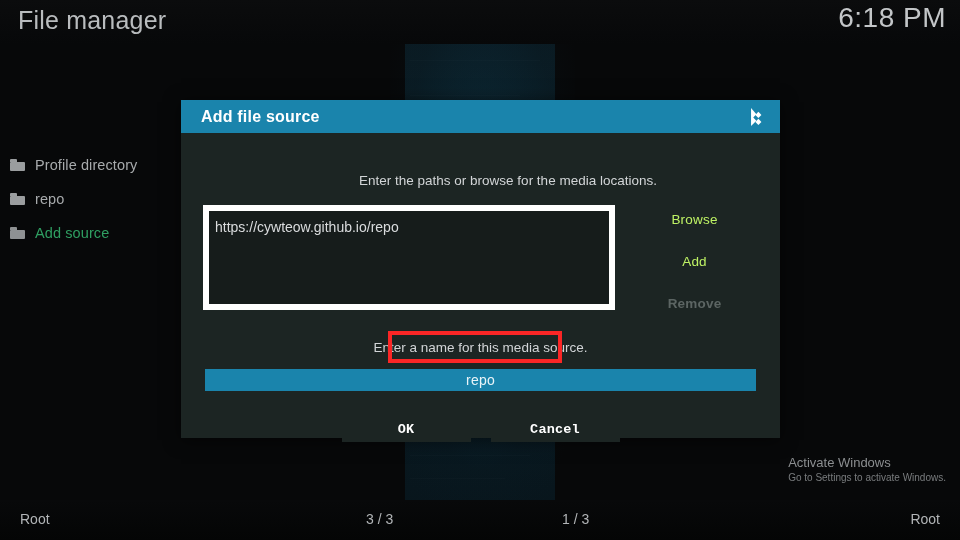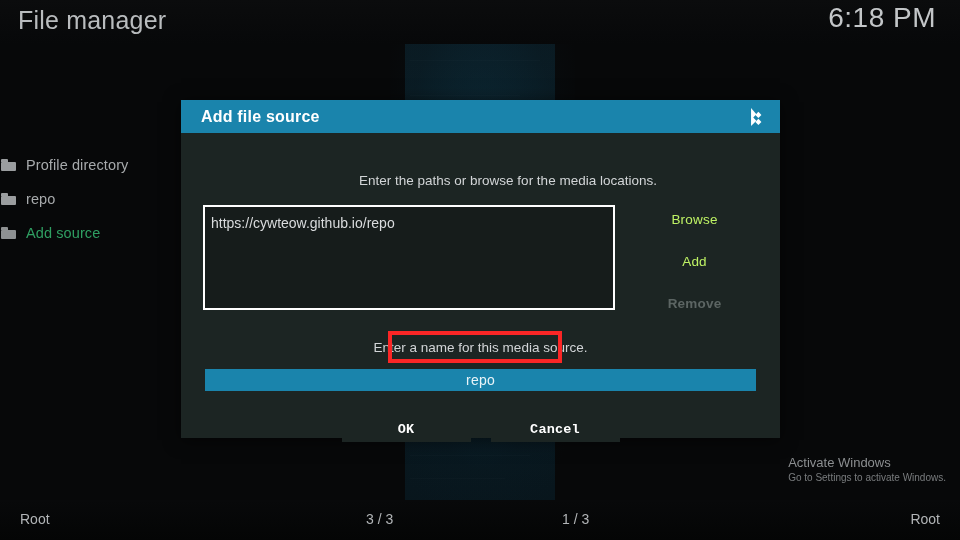--- a/index.html
+++ b/index.html
@@ -57,39 +57,39 @@
   .app-title {
     position: absolute;
     left: 18px; top: 6px;
     font-size: 25px;
     color: #b9bcbe;
     font-weight: 400;
     letter-spacing: 0.2px;
   }
   .clock {
     position: absolute;
-    right: 24px; top: 2px;
+    right: 14px; top: 2px;
     font-size: 28px;
     color: #c3c6c8;
     font-weight: 400;
     letter-spacing: 0.5px;
   }
 
   
   .sidebar {
     position: absolute;
     left: 0; top: 148px;
     width: 178px;
   }
   .side-item {
     position: relative;
     height: 34px;
     display: flex;
     align-items: center;
-    padding-left: 1px;
+    padding-left: 10px;
   }
   .folder-icon {
     width: 15px;
     height: 12px;
     margin-right: 10px;
     position: relative;
     flex: 0 0 auto;
   }
   .folder-icon::before {
     content: "";
@@ -160,21 +160,21 @@
     color: #d2d5d7;
   }
 
   .path-list {
     position: absolute;
     left: 22px;
     top: 72px;
     width: 412px;
     height: 105px;
     background: #161c1b;
-    border: 2px solid #ffffff;
+    border: 6px solid #ffffff;
   }
   .path-row {
     padding: 8px 0 0 6px;
     font-size: 14px;
     color: #dadcde;
     white-space: nowrap;
     overflow: hidden;
   }
 
   .btn-col {

